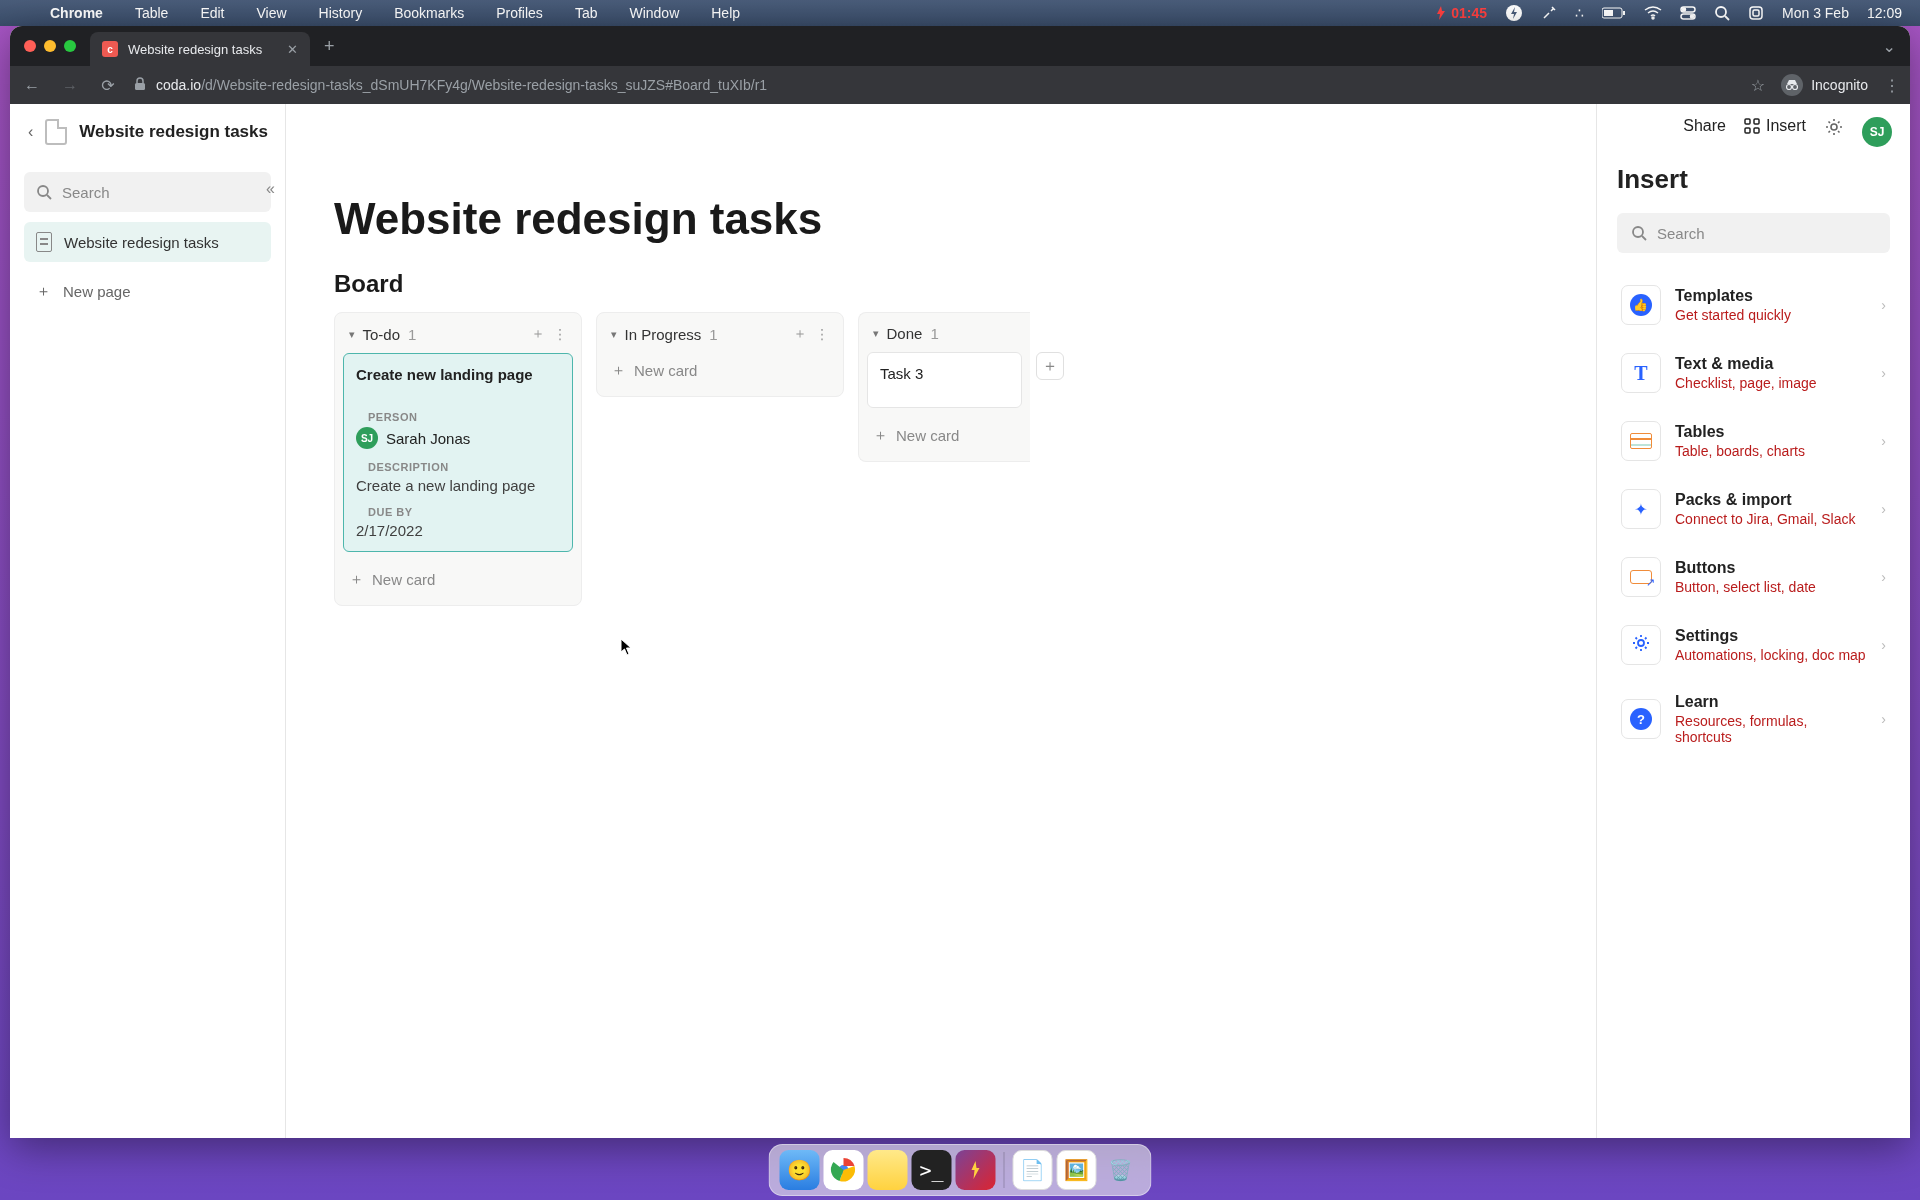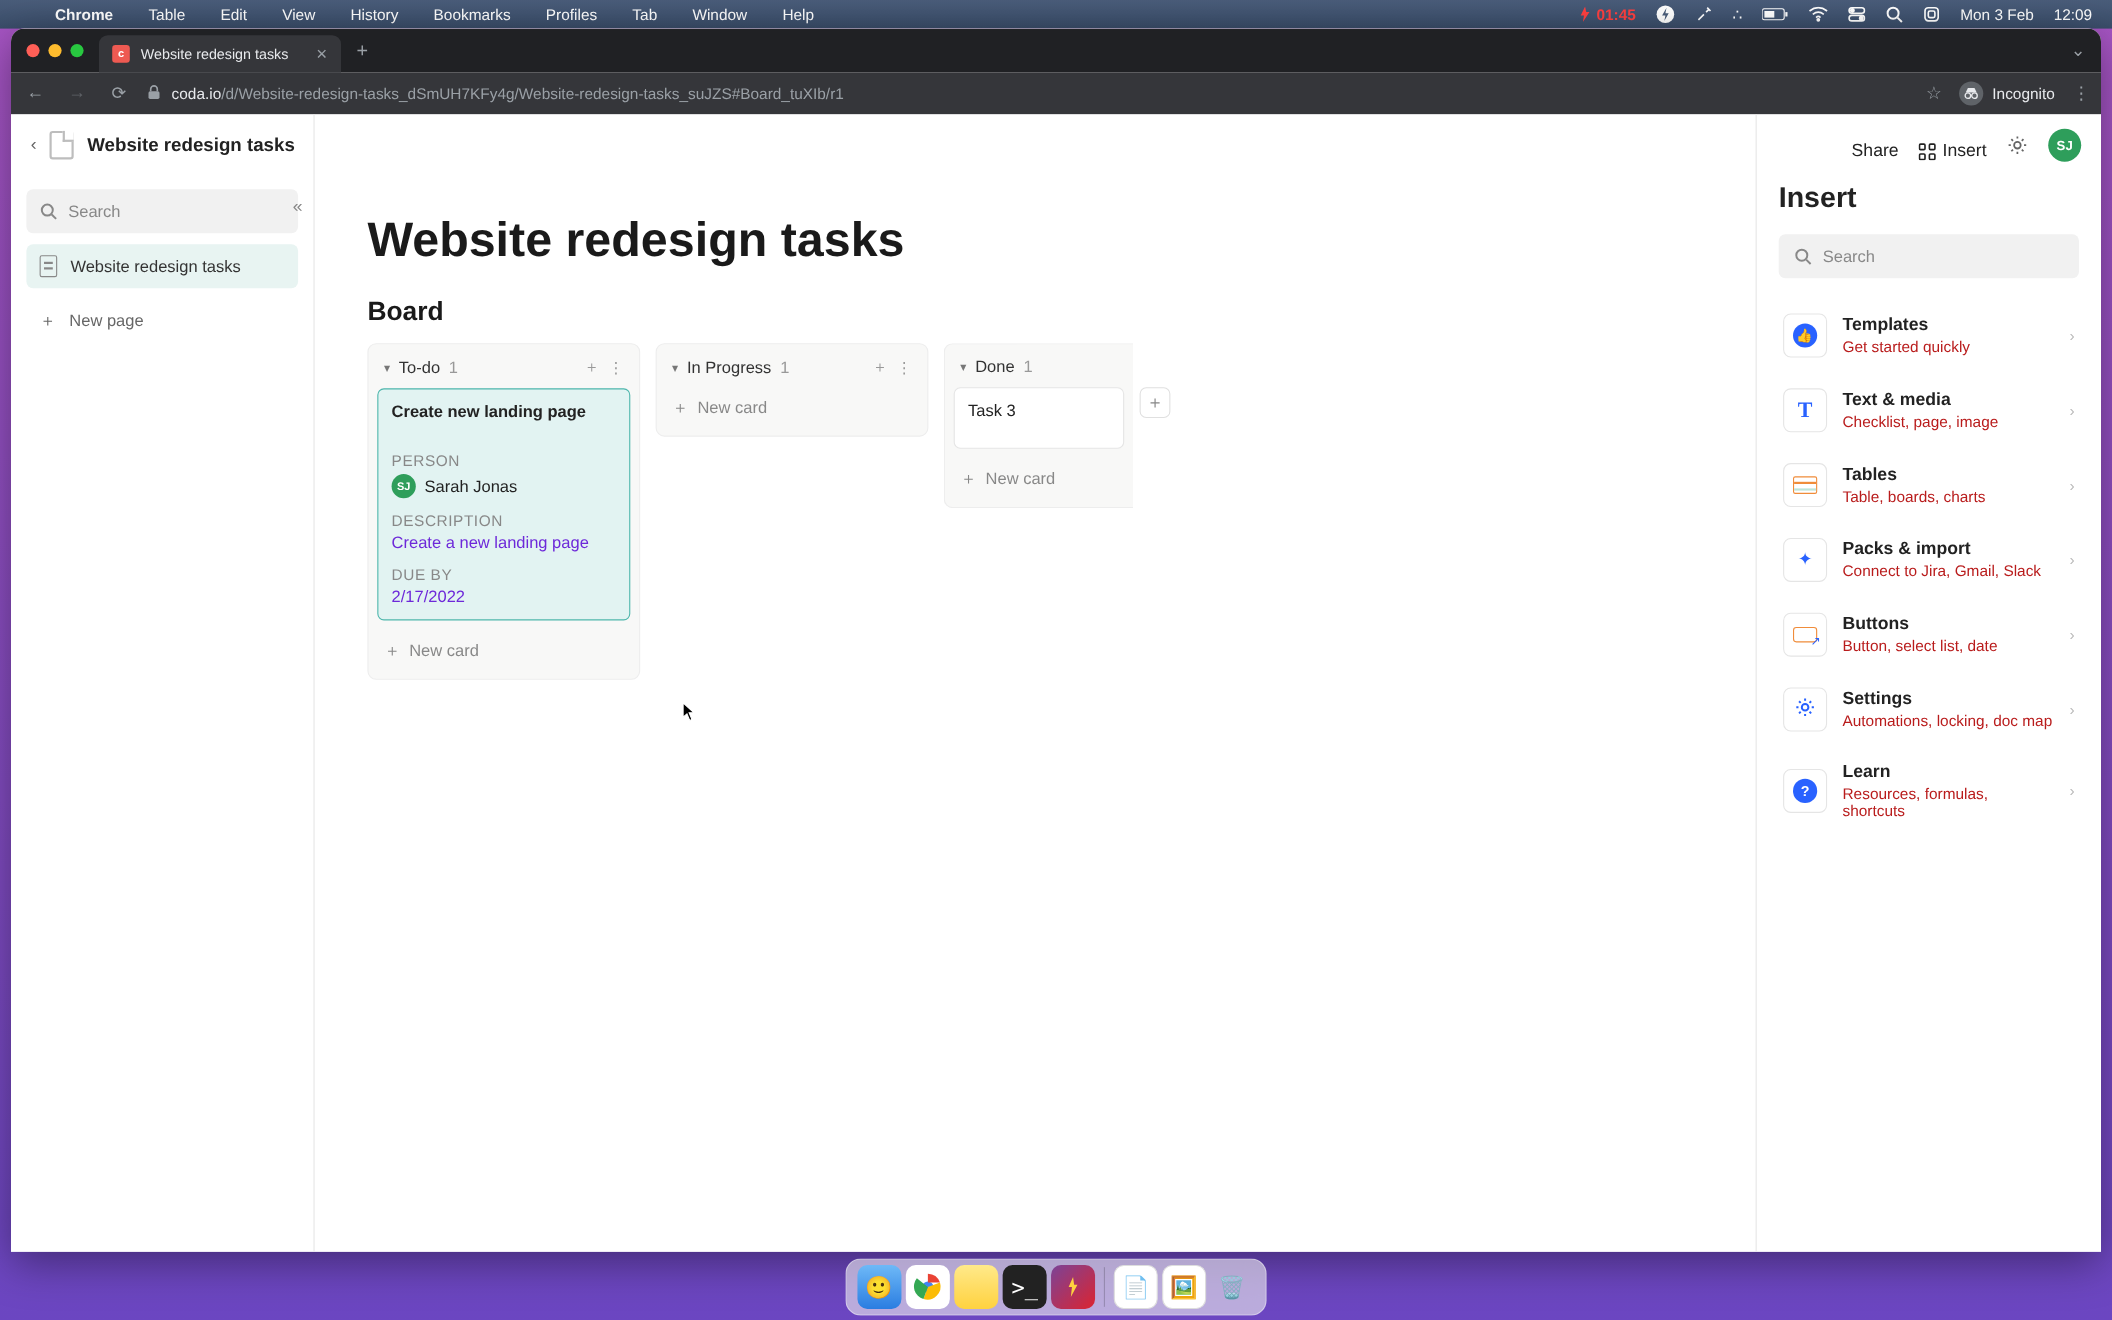--- a/index.html
+++ b/index.html
@@ -39,21 +39,21 @@
 
   
   .app { position: absolute; top: 78px; left: 0; right: 0; bottom: 0; background: #fff; display: flex; }
 
   .appbar { position: absolute; top: 0; left: 0; right: 0; height: 56px; display: flex; align-items: center; padding: 0 18px; border-bottom: 1px solid transparent; z-index: 5; }
   .appbar-left { display: flex; align-items: center; gap: 12px; }
   .back-ico { color: #666; font-size: 16px; }
   .doc-ico { width: 22px; height: 26px; border: 2px solid #bdbdbd; border-radius: 3px; position: relative; }
   .doc-ico::after { content: ''; position: absolute; top: -2px; right: -2px; width: 8px; height: 8px; background: #fff; border-left: 2px solid #bdbdbd; border-bottom: 2px solid #bdbdbd; }
   .doc-title { font-size: 17px; font-weight: 600; color: #222; }
-  .appbar-right { margin-left: auto; display: flex; align-items: flex-end; gap: 18px; }
+  .appbar-right { margin-left: auto; display: flex; align-items: flex-start; gap: 18px; }
   .share { font-size: 16px; color: #222; }
   .insert-btn { display: flex; align-items: center; gap: 6px; font-size: 16px; color: #222; }
   .gear { color: #666; }
   .avatar-sm { width: 30px; height: 30px; border-radius: 50%; background: #2e9e5b; color: #fff; display: flex; align-items: center; justify-content: center; font-size: 12px; font-weight: 600; }
 
   .sidebar { width: 276px; border-right: 1px solid #e6e6e6; padding: 68px 14px 14px; display: flex; flex-direction: column; gap: 10px; position: relative; }
   .search-box { background: #f1f1f1; border-radius: 6px; height: 40px; display: flex; align-items: center; padding: 0 12px; gap: 10px; color: #888; font-size: 15px; }
   .collapse { position: absolute; right: 10px; top: 76px; color: #888; font-size: 16px; }
   .page-item { background: #e8f4f2; border-radius: 6px; padding: 10px 12px; display: flex; align-items: center; gap: 12px; color: #333; font-size: 15px; }
   .page-ico { width: 16px; height: 20px; border: 1.5px solid #888; border-radius: 2px; position: relative; }
@@ -70,22 +70,22 @@
   .col.partial { width: 172px; overflow: hidden; border-right: none; border-radius: 8px 0 0 8px; }
   .col-head { display: flex; align-items: center; gap: 8px; padding: 4px 6px 10px; color: #333; font-size: 15px; font-weight: 500; }
   .col-head .count { color: #999; font-weight: 400; }
   .col-head .spacer { flex: 1; }
   .col-head .ico { color: #999; font-size: 14px; }
   .caret { color: #777; font-size: 11px; }
 
   .card { background: #fff; border: 1px solid #e5e5e5; border-radius: 6px; padding: 12px; font-size: 15px; color: #222; margin-bottom: 10px; }
   .card.selected { background: #e2f3f2; border: 1.5px solid #4db6ac; }
   .card.selected .ct { font-weight: 700; margin-bottom: 28px; }
-  .field-label { font-size: 14px; letter-spacing: .5px; color: #888; font-weight: 400; margin-bottom: 4px; }
-  .field-val { font-size: 15px; color: #6d28d9; margin-bottom: 12px; }
+  .field-label { font-size: 11px; letter-spacing: .5px; color: #888; font-weight: 700; margin-bottom: 4px; margin-left: 12px; }
+  .field-val { font-size: 15px; color: #404040; margin-bottom: 12px; }
   .person-row { display: flex; align-items: center; gap: 8px; margin-bottom: 12px; }
   .person-row .av { width: 22px; height: 22px; border-radius: 50%; background: #2e9e5b; color: #fff; font-size: 10px; font-weight: 600; display: flex; align-items: center; justify-content: center; }
   .newcard { padding: 8px 6px; color: #888; font-size: 15px; display: flex; align-items: center; gap: 8px; }
 
   .addcol-float { width: 28px; height: 28px; border: 1px solid #e0e0e0; background: #fff; border-radius: 6px; display: flex; align-items: center; justify-content: center; color: #888; font-size: 16px; align-self: flex-start; margin-top: 40px; margin-left: -8px; }
 
   .insert-panel { width: 314px; border-left: 1px solid #e6e6e6; padding: 60px 20px 20px; position: relative; }
   .insert-panel .close { position: absolute; top: 20px; right: 20px; color: #888; font-size: 18px; }
   .insert-title { font-size: 26px; font-weight: 700; color: #222; margin-bottom: 18px; }
   .insert-search { background: #f1f1f1; border-radius: 6px; height: 40px; display: flex; align-items: center; padding: 0 14px; gap: 10px; color: #888; font-size: 15px; margin-bottom: 18px; }

